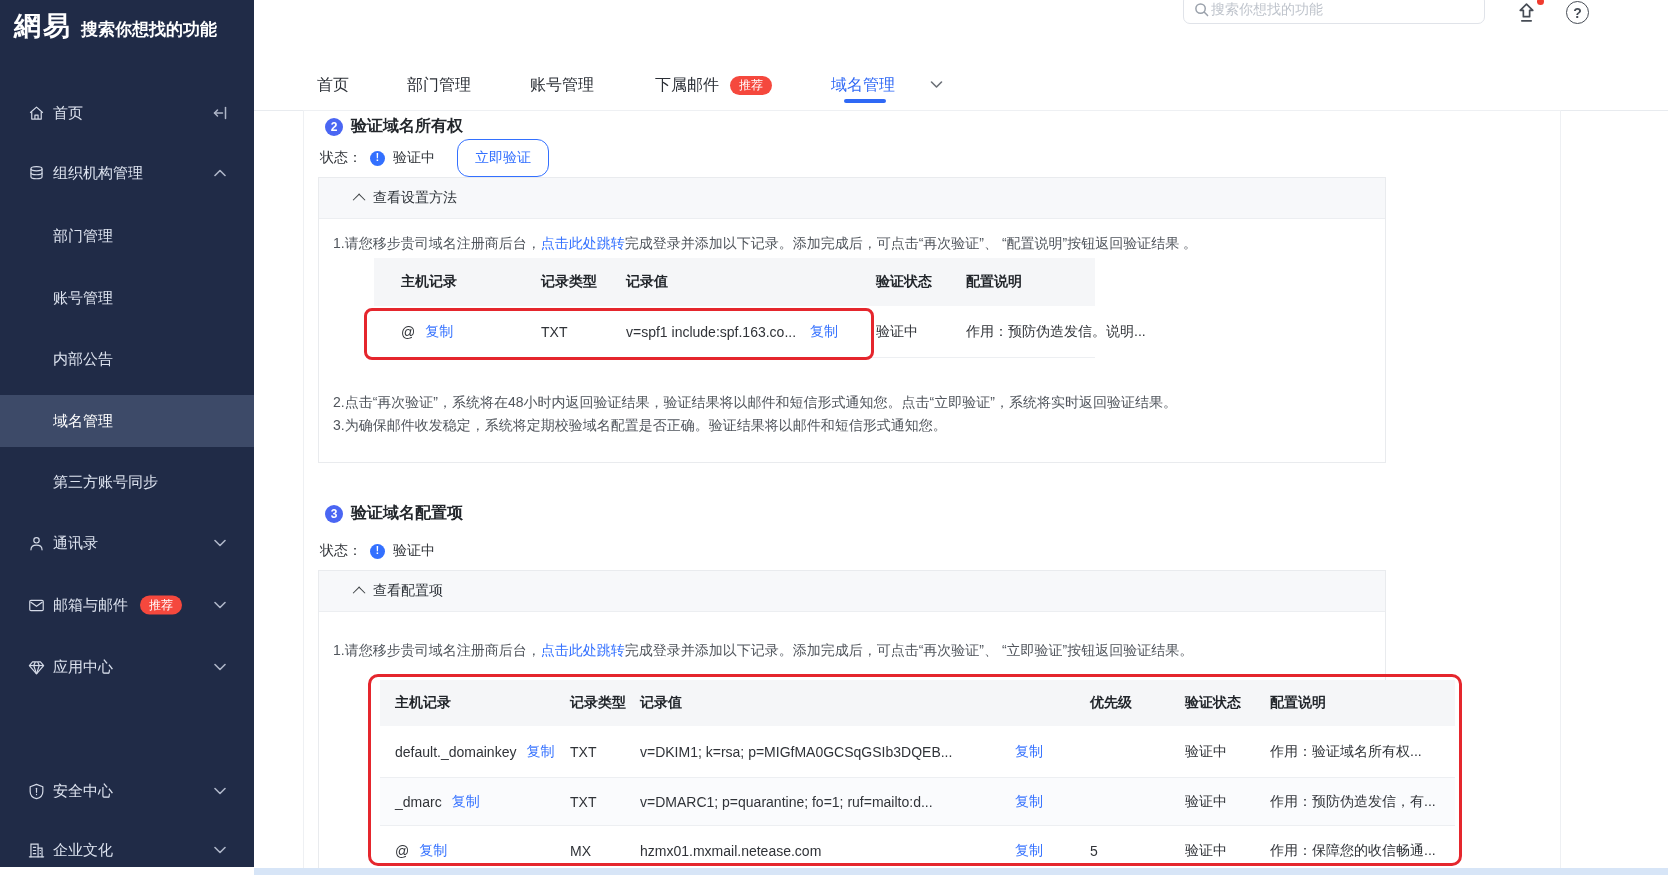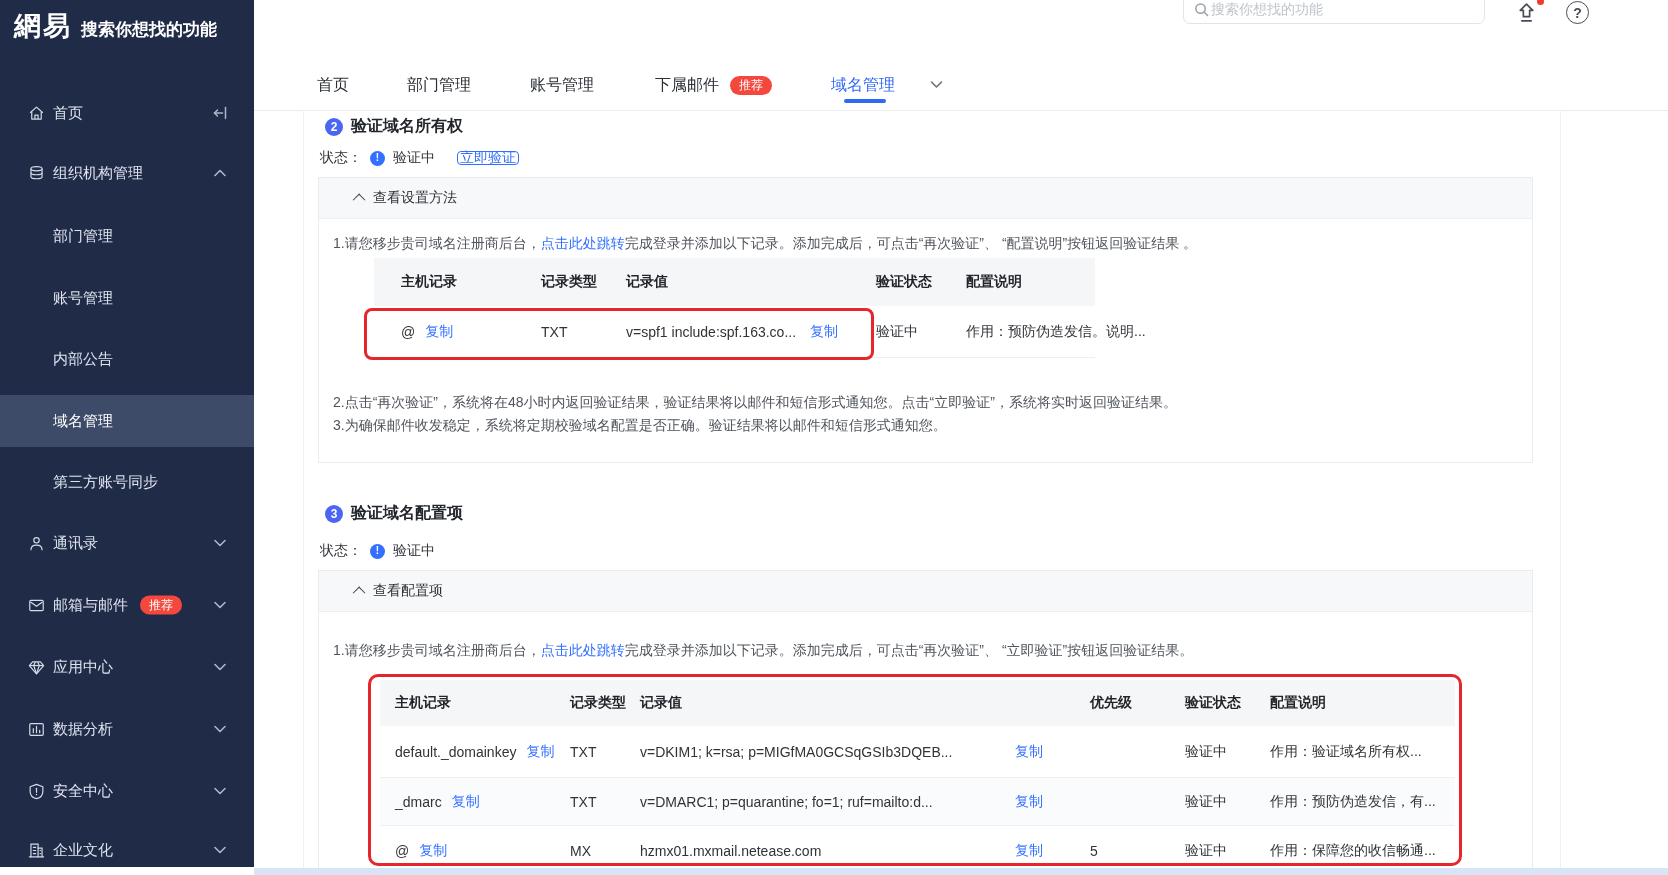--- a/index.html
+++ b/index.html
@@ -36,23 +36,23 @@
   .tab-caret{position:absolute;top:40px;color:#6b7077;display:flex}
   
   .card{position:absolute;left:303px;top:110px;width:1258px;height:765px;background:#fff;border:1px solid #eef0f3;border-bottom:0;box-sizing:border-box}
   .sec-head{position:absolute;display:flex;align-items:center;gap:8px}
   .step-circle{width:18px;height:18px;border-radius:50%;background:#4a66f3;color:#fff;font-size:12px;font-weight:bold;
                display:flex;align-items:center;justify-content:center}
   .sec-title{font-size:16px;font-weight:bold;color:#22262b;white-space:nowrap}
   .status{position:absolute;left:320px;display:flex;align-items:center;gap:8px;font-size:14px;color:#303338;height:26px}
   .info-ico{width:15px;height:15px;border-radius:50%;background:#3370ff;color:#fff;font-size:10px;font-weight:bold;
             display:flex;align-items:center;justify-content:center;line-height:1}
-  .btn-outline{margin-left:14px;height:14px;padding:0 2px;border:1px solid #3370ff;border-radius:4px;background:#fff;
+  .btn-outline{margin-left:14px;height:38px;padding:0 17px;border:1px solid #3370ff;border-radius:12px;background:#fff;
                color:#3370ff;font-size:14px;display:flex;align-items:center;cursor:pointer;white-space:nowrap}
-  .panel{position:absolute;left:318px;width:1215px;background:#fff;border:1px solid #e9ebee;box-sizing:border-box}
+  .panel{position:absolute;left:318px;width:1068px;background:#fff;border:1px solid #e9ebee;box-sizing:border-box}
   .panel-head{height:40px;background:#f7f8fa;border-bottom:1px solid #eceef1;display:flex;align-items:center;
               padding-left:37px;gap:8px;font-size:14px;color:#2d3238;cursor:pointer}
   .caret-up{width:8px;height:8px;border-left:1.6px solid #3c4043;border-top:1.6px solid #3c4043;transform:rotate(45deg) translateY(2px)}
   .para{position:absolute;left:333px;height:20px;line-height:20px;font-size:14px;color:#50555c;white-space:nowrap}
   .link{color:#3370ff;cursor:pointer;text-decoration:none}
   .trow{position:absolute;display:flex;align-items:center;font-size:14px;color:#303338;box-sizing:border-box}
   .trow span{white-space:nowrap}
   .thead{font-weight:bold;color:#22262b;background:#f5f6f8}
   .rline{border-bottom:1px solid #edeff2;background:#fff}
   .r-alt{background:#fafbfd}
@@ -180,34 +180,20 @@
           </svg>
       </span>
       <span class="s-label">应用中心</span>
       <span class="s-trail">
         <svg width="12" height="8" viewBox="0 0 12 8" fill="none" stroke="#aeb6c8" stroke-width="1.6" stroke-linecap="round" stroke-linejoin="round">
             <polyline points="1,1.5 6,6.5 11,1.5"></polyline>
           </svg>
       </span>
     </div>
 
-    <div class="s-item" style="top:712px">
-      <span class="s-ico">
-        <svg width="19" height="19" viewBox="0 0 24 24" fill="none" stroke="#d5dbe8" stroke-width="1.5" stroke-linecap="round">
-            <rect x="3.5" y="4.5" width="17" height="15" rx="1.5"></rect>
-            <path d="M8 16v-5M12 16V8M16 16v-3"></path>
-          </svg>
-      </span>
-      <span class="s-label">数据分析</span>
-      <span class="s-trail">
-        <svg width="12" height="8" viewBox="0 0 12 8" fill="none" stroke="#aeb6c8" stroke-width="1.6" stroke-linecap="round" stroke-linejoin="round">
-            <polyline points="1,1.5 6,6.5 11,1.5"></polyline>
-          </svg>
-      </span>
-    </div>
 
     <div class="s-item" style="top:774px">
       <span class="s-ico">
         <svg width="19" height="19" viewBox="0 0 24 24" fill="none" stroke="#d5dbe8" stroke-width="1.5" stroke-linecap="round" stroke-linejoin="round">
             <path d="M12 3l8 3v6c0 5-3.5 8-8 9-4.5-1-8-4-8-9V6z"></path>
             <path d="M12 8v5"></path>
             <path d="M12 15.6v.4"></path>
           </svg>
       </span>
       <span class="s-label">安全中心</span>

